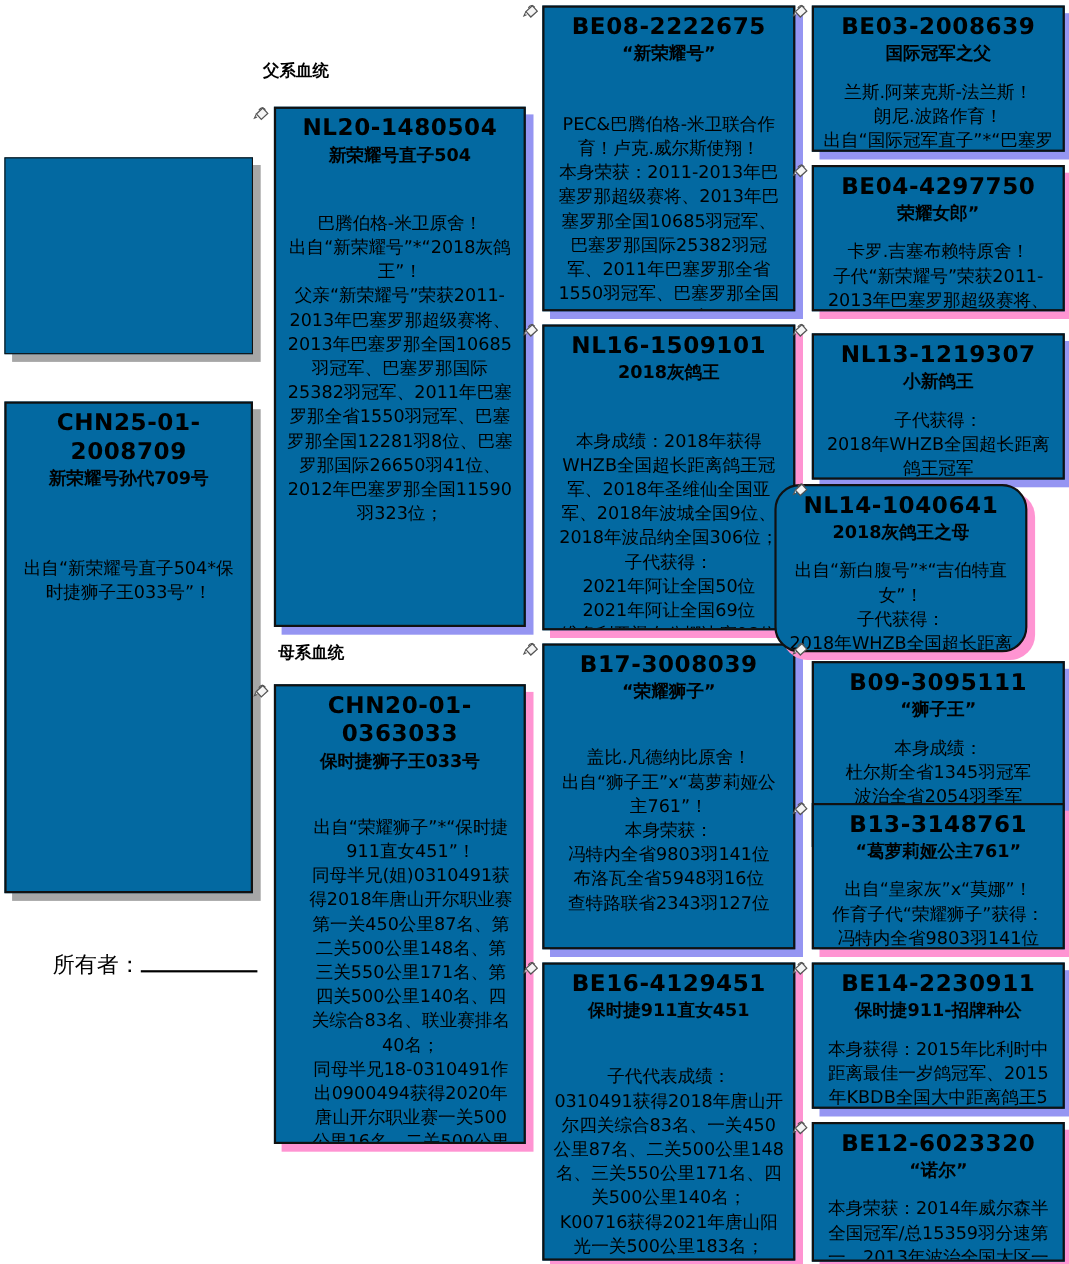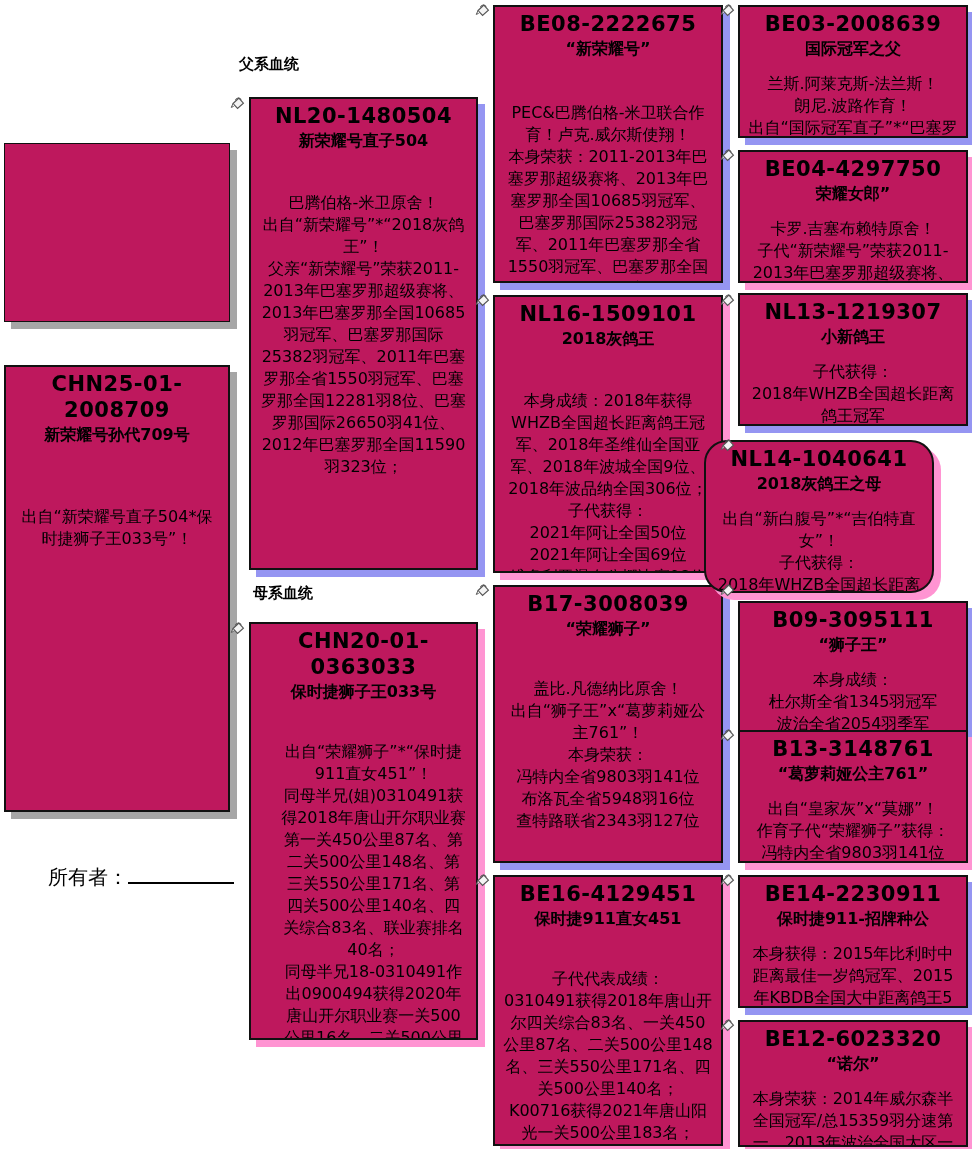--- a/index.html
+++ b/index.html
@@ -1,18 +1,18 @@
 <!DOCTYPE html>
 <html lang="zh"><head>
 <meta charset="utf-8">
 <style>
   html,body{margin:0;padding:0;background:#fff;}
   #canvas{position:relative;width:972px;height:1149px;background:#fff;overflow:hidden;
           font-family:"DejaVu Sans","Liberation Sans",sans-serif;color:#000;}
-  .box{position:absolute;background:#be185d;border:2px solid #111;overflow:hidden;box-sizing:border-box;}
+  .box{position:absolute;background:#0369a1;border:2px solid #111;overflow:hidden;box-sizing:border-box;}
   .shadow-blue{box-shadow:7px 7px 0 #9595f2;}
   .shadow-pink{box-shadow:7px 7px 0 #ff94d2;}
   .shadow-gray{box-shadow:7px 7px 0 #a6a6a6;}
   .box-id{font-weight:bold;font-size:21px;line-height:26px;text-align:center;margin-top:4px;letter-spacing:.5px;}
   .box-name{font-weight:bold;font-size:16px;line-height:23px;text-align:center;}
   .box-body{font-size:16px;line-height:22px;padding:0 8px;white-space:pre-line;text-align:center;}
   .section-label{position:absolute;font-size:15px;font-weight:bold;}
   .clip-icon{position:absolute;width:18px;height:18px;}
   .clip-icon svg{width:100%;height:100%;display:block;}
   .owner{position:absolute;font-size:20px;}
@@ -99,21 +99,21 @@
 出自“国际冠军直子”*“巴塞罗那</div>
   </div>
 
   <div class="box shadow-pink" style="left:738px;top:150px;width:230px;height:133px;">
     <div class="box-id">BE04-4297750</div>
     <div class="box-name">荣耀女郎”</div>
     <div class="box-body" style="margin-top:13px;">卡罗.吉塞布赖特原舍！
 子代“新荣耀号”荣获2011-2013年巴塞罗那超级赛将、2013年</div>
   </div>
 
-  <div class="box shadow-blue" style="left:738px;top:293px;width:230px;height:133px;">
+  <div class="box shadow-blue" style="left:738px;top:303px;width:230px;height:133px;">
     <div class="box-id">NL13-1219307</div>
     <div class="box-name">小新鸽王</div>
     <div class="box-body" style="margin-top:13px;">子代获得：
 2018年WHZB全国超长距离鸽王冠军</div>
   </div>
 
   <div class="box shadow-pink" style="left:704px;top:440px;width:230px;height:153px;border-radius:23px;">
     <div class="box-id">NL14-1040641</div>
     <div class="box-name">2018灰鸽王之母</div>
     <div class="box-body" style="margin-top:13px;">出自“新白腹号”*“吉伯特直女”！

